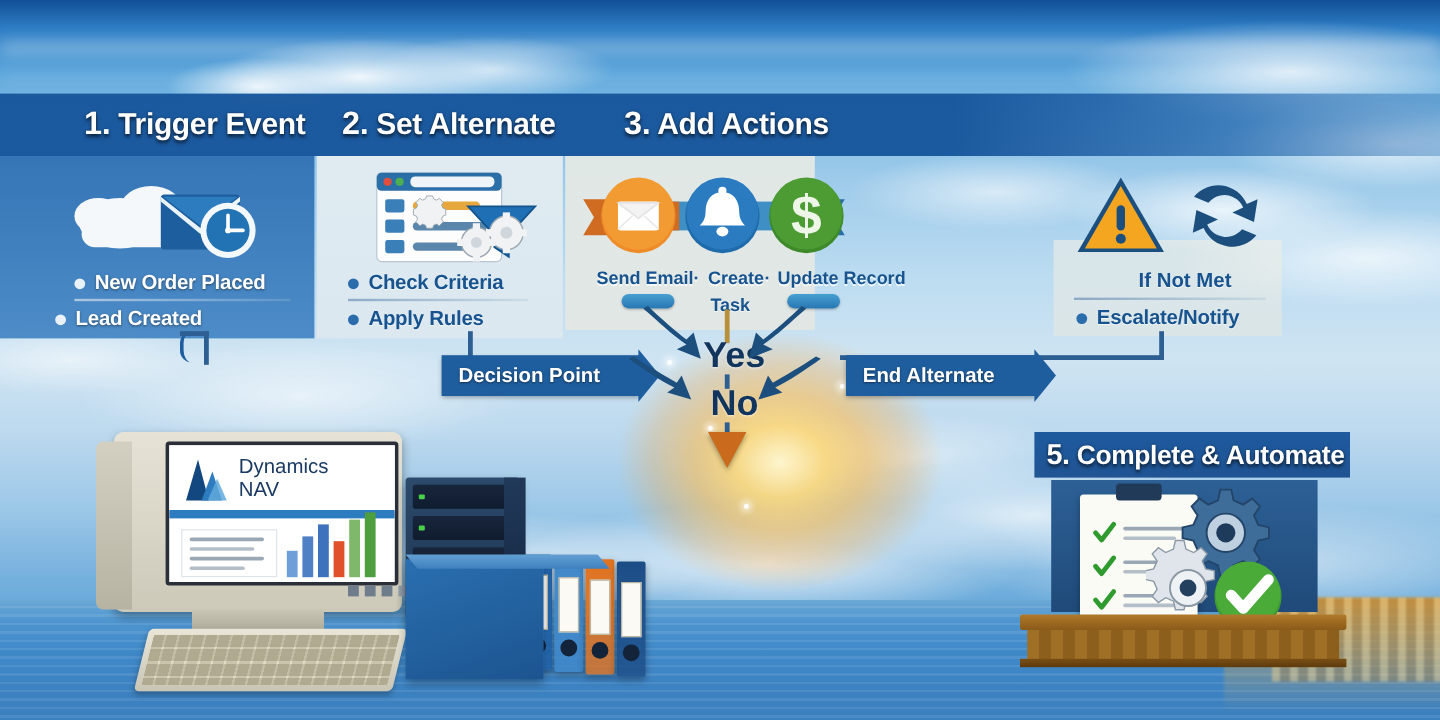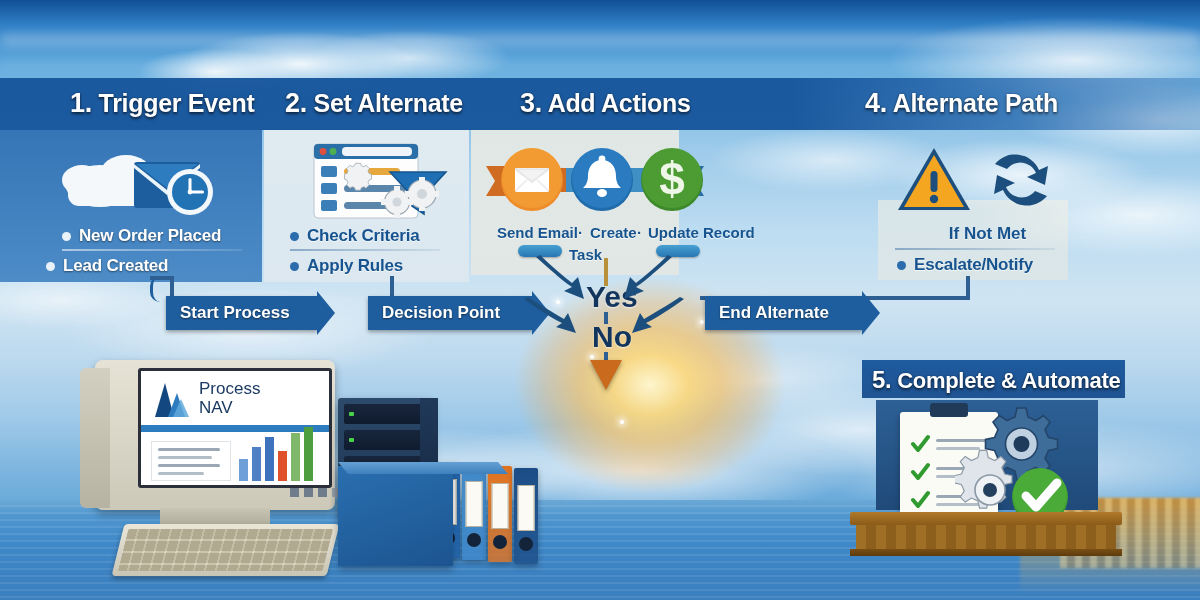--- a/index.html
+++ b/index.html
@@ -166,24 +166,20 @@
     <span>Trigger Event</span>
   </div>
   <div class="step-title" style="left:285px">
     <span class="num">2.</span>
     <span>Set Alternate</span>
   </div>
   <div class="step-title" style="left:520px">
     <span class="num">3.</span>
     <span>Add Actions</span>
   </div>
-  <div class="step-title" style="left:865px">
-    <span class="num">4.</span>
-    <span>Alternate Path</span>
-  </div>
 
   <div class="panel panel-dark" style="left:0;top:130px;width:262px;height:152px;"></div>
   <div class="icon-wrap" style="left:60px;top:140px;width:180px;height:80px;">
     <svg width="180" height="80" viewBox="0 0 180 80">
       <g fill="#f4f8fb">
         <ellipse cx="40" cy="46" rx="34" ry="21"></ellipse>
         <ellipse cx="66" cy="34" rx="26" ry="19"></ellipse>
         <ellipse cx="22" cy="40" rx="20" ry="15"></ellipse>
         <rect x="8" y="44" width="80" height="22" rx="11"></rect>
       </g>
@@ -282,21 +278,21 @@
       <circle cx="190" cy="40" r="31" fill="#3e8a2b"></circle>
       <circle cx="190" cy="38" r="30" fill="#4c9c33"></circle>
       <text x="190" y="55" font-family="Liberation Sans, sans-serif" font-size="46" font-weight="bold" fill="#eef6e8" text-anchor="middle">$</text>
     </svg>
   </div>
   <div class="action-label" style="left:497px;top:224px">Send Email</div>
   <div class="action-label" style="left:578px;top:224px">·</div>
   <div class="action-label" style="left:590px;top:224px">Create</div>
   <div class="action-label" style="left:637px;top:224px">·</div>
   <div class="action-label" style="left:648px;top:224px">Update Record</div>
-  <div class="action-label" style="left:569px;top:246px">Task</div>
+  <div class="action-label" style="left:592px;top:246px">Task</div>
   <div class="pill" style="left:518px;top:245px;width:44px"></div>
   <div class="pill" style="left:656px;top:245px;width:44px"></div>
 
   <div class="panel panel-light2" style="left:878px;top:200px;width:190px;height:80px;opacity:.72"></div>
   <div class="icon-wrap" style="left:890px;top:140px;width:180px;height:80px;">
     <svg width="180" height="80" viewBox="0 0 180 80">
       <path d="M44 8 L80 70 L8 70 Z" fill="#1d4f7e"></path>
       <path d="M44 15 L74 67 L14 67 Z" fill="#f4a620"></path>
       <rect x="40.5" y="31" width="7" height="21" rx="3.5" fill="#1d4f7e"></rect>
       <circle cx="44" cy="59" r="4.2" fill="#1d4f7e"></circle>
@@ -312,23 +308,20 @@
   <div class="bullet-row on-light" style="left:897px;top:255px">
     <span class="dot"></span>
     <span class="bullet-txt">Escalate/Notify</span>
   </div>
 
   <div class="connector" style="left:150px;top:276px;width:20px;height:26px;
       border-right:none;border-top:none;border-bottom:none;"></div>
   <div class="stem" style="left:150px;top:276px;width:24px;height:4px;"></div>
   <div class="stem" style="left:170px;top:276px;width:4px;height:28px;"></div>
 
-  <div class="arrow-banner" style="left:166px;top:296px;width:112px;">
-    <span>Start Process</span>
-  </div>
 
   <div class="stem" style="left:390px;top:276px;width:4px;height:28px;"></div>
   <div class="arrow-banner" style="left:368px;top:296px;width:125px;">
     <span>Decision Point</span>
   </div>
 
   <div class="stem" style="left:966px;top:276px;width:4px;height:22px;"></div>
   <div class="stem" style="left:700px;top:296px;width:270px;height:4px;"></div>
   <div class="arrow-banner" style="left:705px;top:296px;width:118px;">
     <span>End Alternate</span>
@@ -354,21 +347,21 @@
   <div style="position:absolute;left:80px;top:368px;width:30px;height:140px;
      background:linear-gradient(180deg,#d3d0c1,#b7b3a3);border-radius:6px 0 0 6px;"></div>
   <div class="screen" style="left:138px;top:368px;width:188px;height:114px;">
     <div style="position:absolute;left:0;top:0;width:100%;height:56px;background:#fff;">
       <svg style="position:absolute;left:10px;top:10px" width="40" height="38" viewBox="0 0 40 38">
         <path d="M4 36 L14 2 L23 36 Z" fill="#12477f"></path>
         <path d="M17 36 L26 12 L34 36 Z" fill="#2e7cc0"></path>
         <path d="M22 36 L30 18 L38 36 Z" fill="#5fa9da" opacity=".85"></path>
       </svg>
       <div style="position:absolute;left:58px;top:8px;color:#1b3b63;font-size:17px;font-weight:normal;line-height:19px;">
-        <div>Process</div>
+        <div>Dynamics</div>
         <div>NAV</div>
       </div>
     </div>
     <div style="position:absolute;left:0;top:54px;width:100%;height:7px;background:#2e7cc0;"></div>
     <div style="position:absolute;left:10px;top:70px;width:78px;height:38px;background:#fff;border:1px solid #dfe4e8;">
       <div class="clip-line" style="left:6px;top:6px;width:62px;background:#9aa7b4;"></div>
       <div class="clip-line" style="left:6px;top:14px;width:54px;background:#b4bec9;"></div>
       <div class="clip-line" style="left:6px;top:22px;width:62px;background:#9aa7b4;"></div>
       <div class="clip-line" style="left:6px;top:30px;width:46px;background:#b4bec9;"></div>
     </div>

